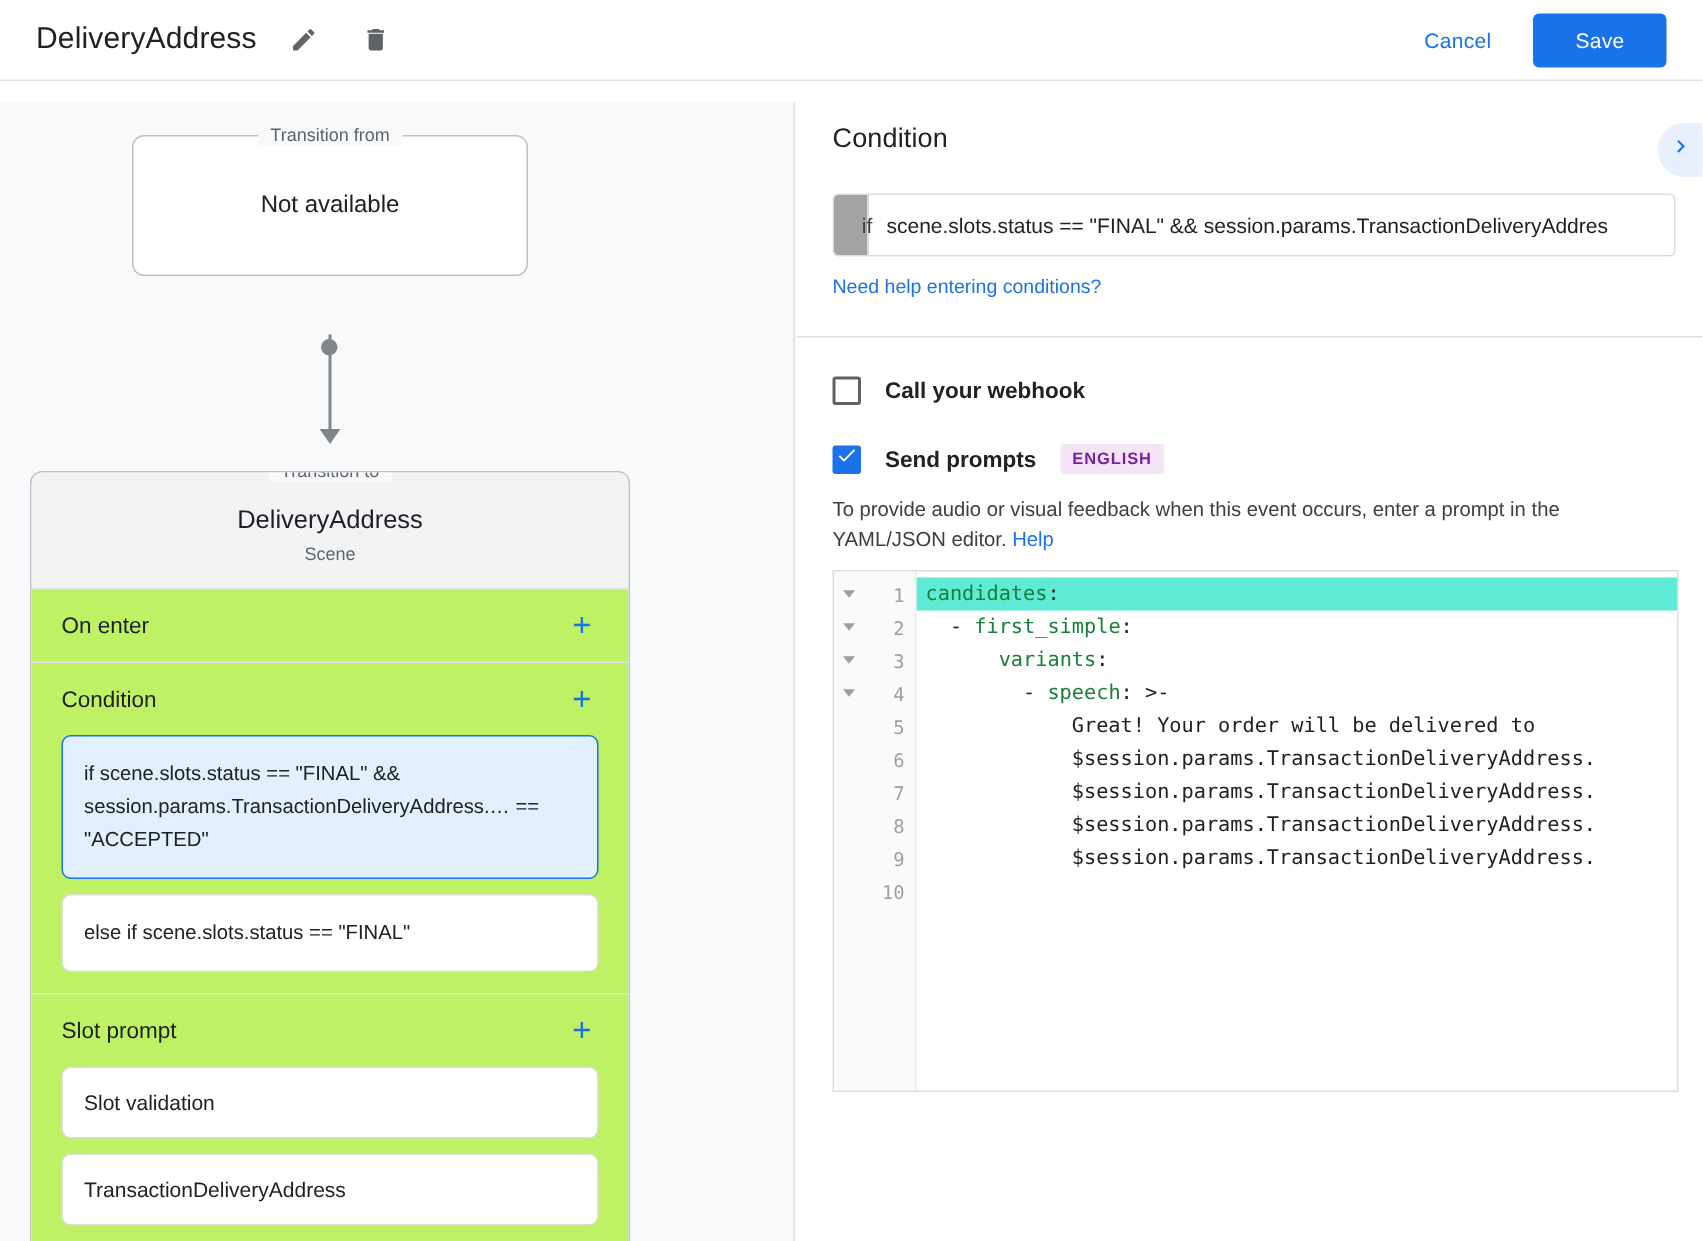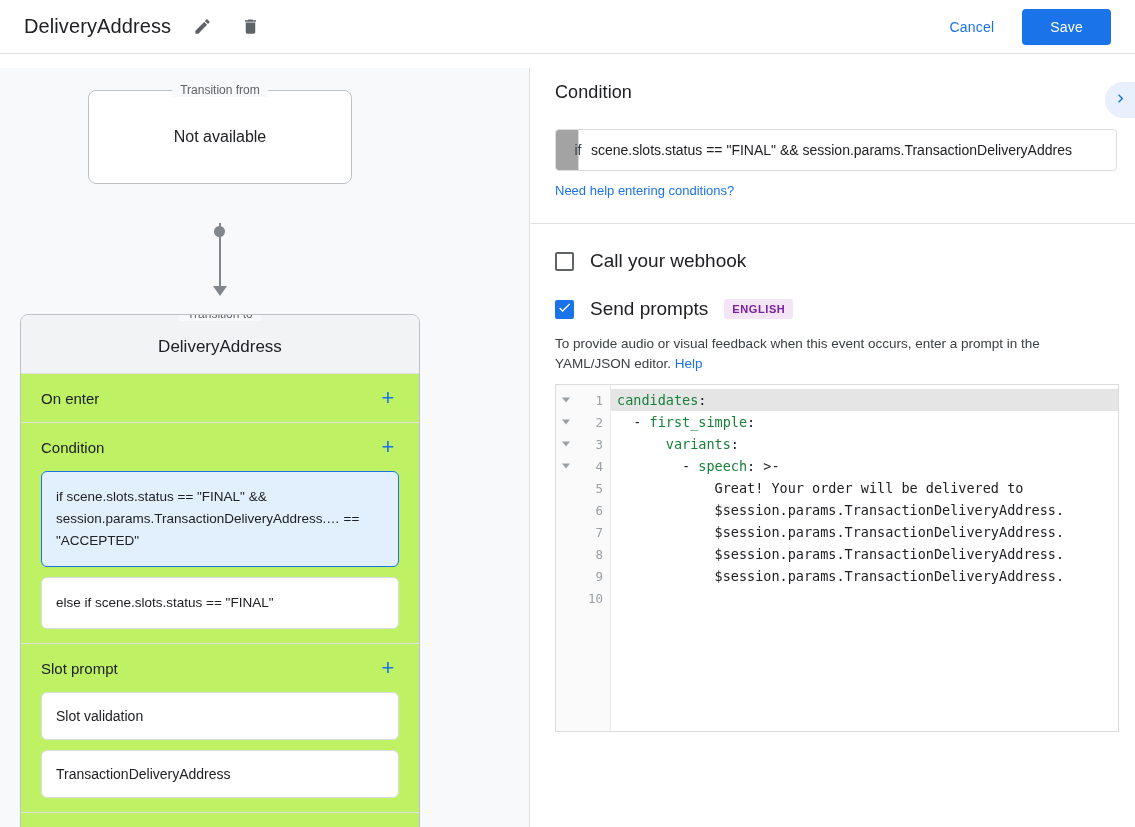--- a/index.html
+++ b/index.html
@@ -259,22 +259,22 @@
     cursor: pointer;
     flex-shrink: 0;
   }
   .checkbox.checked {
     background: #1a73e8;
     border-color: #1a73e8;
     display: flex; align-items: center; justify-content: center;
   }
   .cb-label {
     margin-left: 16px;
-    font-size: 19px; color: #202124;
-    font-weight: 400;
+    font-size: 15px; color: #202124;
+    font-weight: 700;
   }
   .lang-badge {
     margin-left: 16px;
     background: #f3e5f5;
     color: #7b1fa2;
     font-size: 11px;
     font-weight: 700;
     letter-spacing: .6px;
     padding: 4px 8px;
     border-radius: 2px;
@@ -348,21 +348,21 @@
   }
   .cline {
     height: 22px;
     display: flex; align-items: center;
     font-family: "DejaVu Sans Mono", monospace;
     font-size: 13.5px;
     color: #202124;
     padding-left: 6px;
     white-space: pre;
   }
-  .cline.hl { background: #e5e5e5; }
+  .cline.hl { background: #5eead4; }
   .k { color: #188038; }
   .p { color: #202124; }
 </style>
 </head>
 <body>
 
 <div class="topbar">
   <div class="page-title">DeliveryAddress</div>
 
   <div class="icon-btn">
@@ -396,20 +396,21 @@
 
   <div class="connector"></div>
   <div class="conn-dot"></div>
   <div class="conn-arrow"></div>
 
   <div class="scene-card">
     <div class="fieldset-legend">Transition to</div>
 
     <div class="scene-head">
       <div class="scene-name">DeliveryAddress</div>
+      <div class="scene-sub">Scene</div>
     </div>
 
     <div class="section">
       <div class="section-head">
         <div class="section-title">On enter</div>
         <div class="plus-btn">+</div>
       </div>
     </div>
 
     <div class="section">

